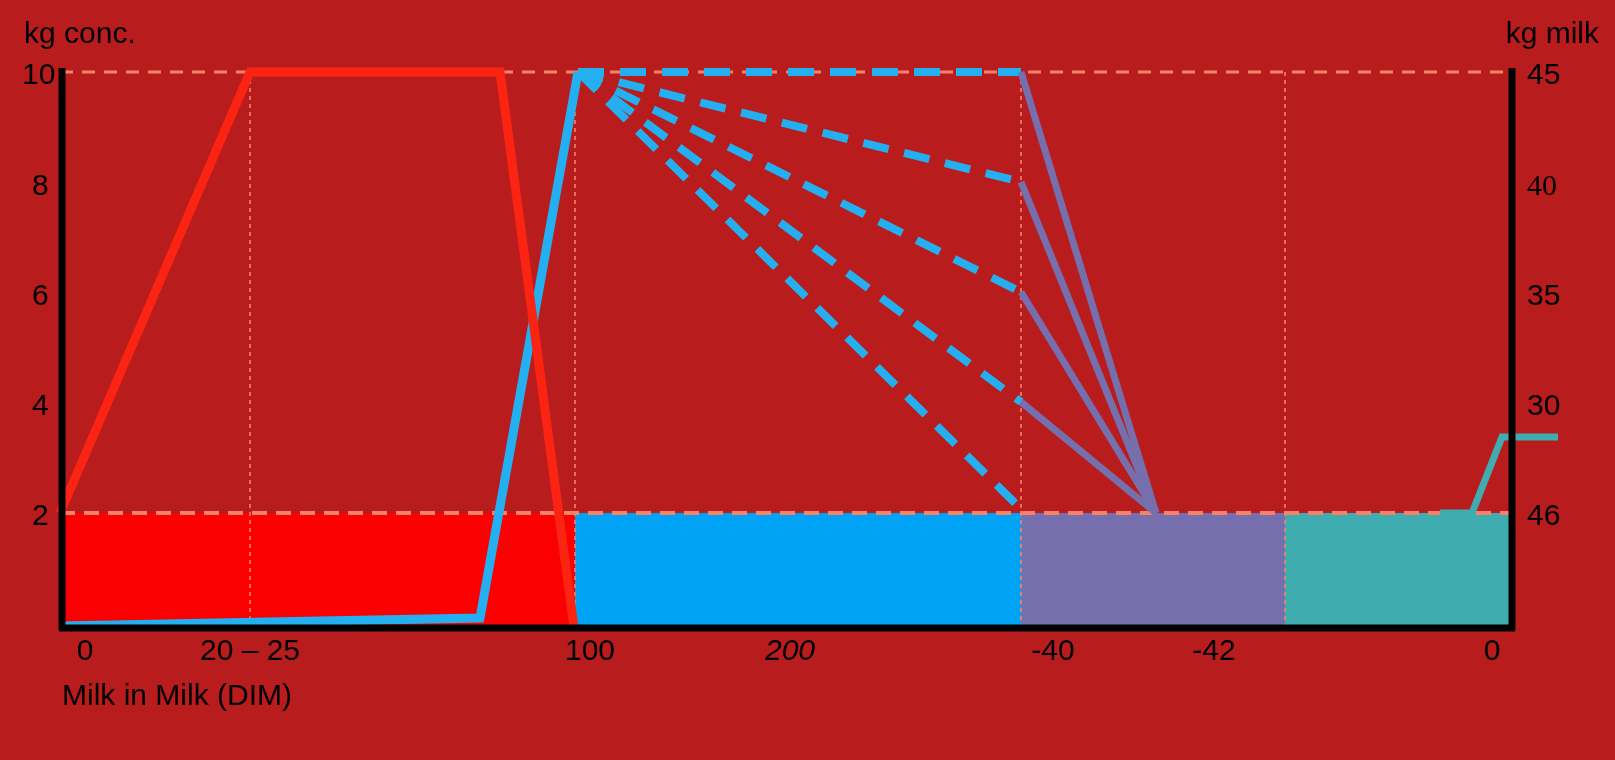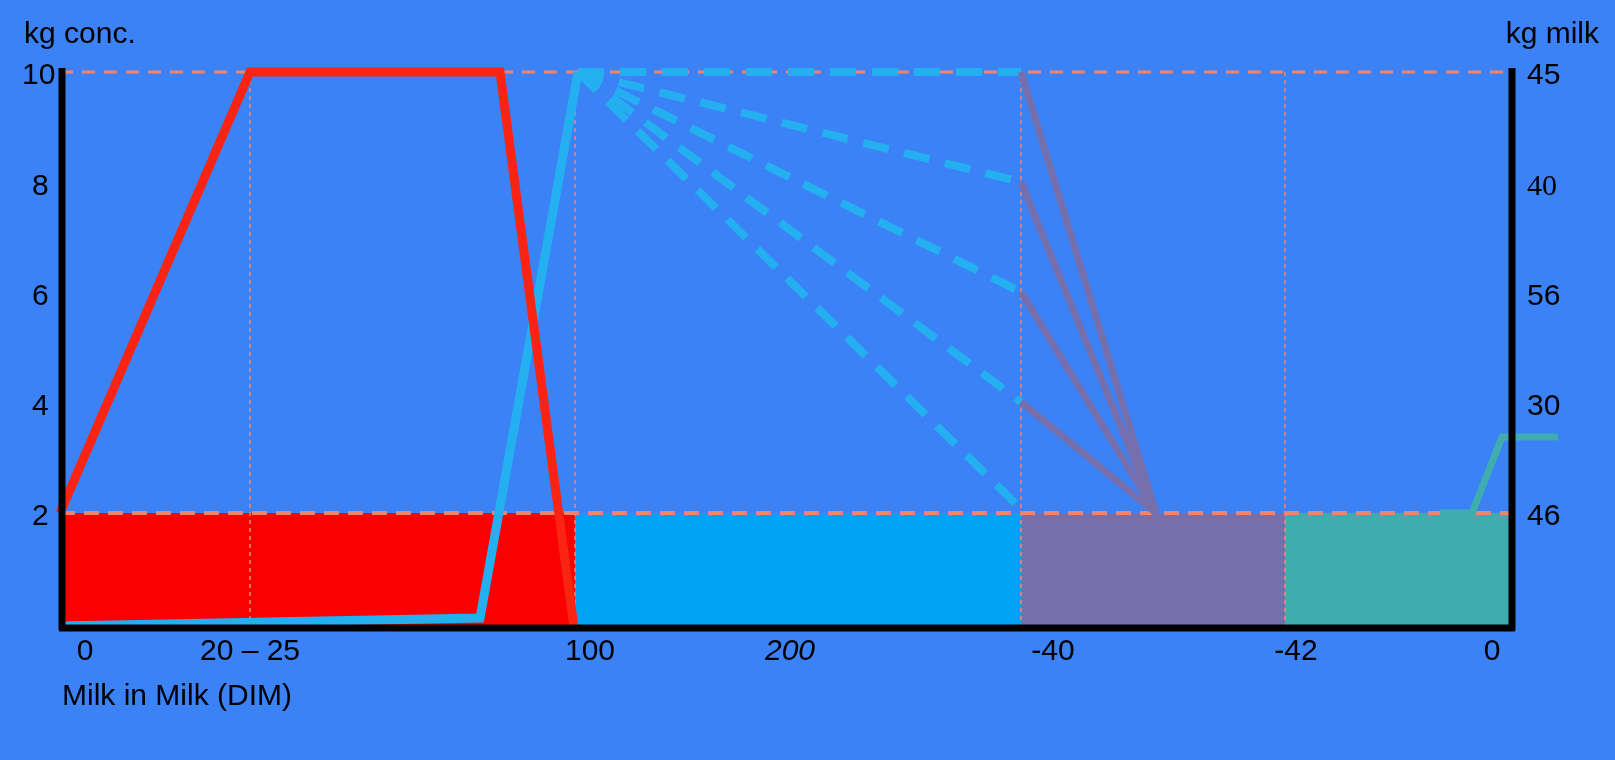--- a/index.html
+++ b/index.html
@@ -1,17 +1,17 @@
 <!DOCTYPE html>
 <html><head>
 <meta charset="utf-8">
 <style>
   html,body{margin:0;padding:0;background:#ffffff;}
   body{width:1615px;height:760px;font-family:"Liberation Sans",sans-serif;overflow:hidden;}
-  #root{position:relative;width:1615px;height:760px;background:#3b82f6;}
+  #root{position:relative;width:1615px;height:760px;background:#b91c1c;}
 
   .txt{position:absolute;white-space:nowrap;color:#000;}
   .axis-title{font-size:30px;}
   .axis-tick{font-size:30px;}
   .band-label{position:absolute;color:#ffffff;font-size:33px;white-space:nowrap;}
 
   #plot{position:absolute;left:0;top:0;width:1615px;height:760px;}
   svg{position:absolute;left:0;top:0;overflow:visible;}
 </style>
 </head>
@@ -23,30 +23,30 @@
   <div class="txt axis-title" style="right:16px; top:16px;margin-left:15px;">kg milk</div>
 
   <div class="txt axis-tick" style="left:22px; top:57px;">10</div>
   <div class="txt axis-tick" style="left:32px; top:168px;">8</div>
   <div class="txt axis-tick" style="left:32px; top:278px;">6</div>
   <div class="txt axis-tick" style="left:32px; top:388px;">4</div>
   <div class="txt axis-tick" style="left:32px; top:498px;">2</div>
 
   <div class="txt axis-tick" style="left:1527px; top:57px;">45</div>
   <div class="txt axis-tick" style="left:1527px; top:168px;font-family:Liberation Serif, serif;">40</div>
-  <div class="txt axis-tick" style="left:1527px; top:278px;">56</div>
+  <div class="txt axis-tick" style="left:1527px; top:278px;">35</div>
   <div class="txt axis-tick" style="left:1527px; top:388px;">30</div>
   <div class="txt axis-tick" style="left:1527px; top:498px;">46</div>
 
   <div class="txt axis-tick" style="left:85px; top:633px; transform:translateX(-50%);">0</div>
   <div class="txt axis-tick" style="left:250px; top:633px; transform:translateX(-50%);">20 – 25</div>
   <div class="txt axis-tick" style="left:590px; top:633px; transform:translateX(-50%);">100</div>
   <div class="txt axis-tick" style="left:790px; top:633px; transform:translateX(-50%);font-style:italic;">200</div>
   <div class="txt axis-tick" style="left:1053px; top:633px; transform:translateX(-50%);">-40</div>
-  <div class="txt axis-tick" style="left:1296px; top:633px; transform:translateX(-50%);text-align:center;">-42</div>
+  <div class="txt axis-tick" style="left:1214px; top:633px; transform:translateX(-50%);text-align:center;">-42</div>
   <div class="txt axis-tick" style="left:1492px; top:633px; transform:translateX(-50%);">0</div>
 
   <div class="txt axis-title" style="left:62px; top:678px;">Milk in Milk (DIM)</div>
 
   <div class="band-label" style="left:318px; top:547px; transform:translate(-50%,-50%);">DIM</div>
   <div class="band-label" style="left:798px; top:547px; transform:translate(-50%,-50%);">7d yield</div>
   <div class="band-label" style="left:1152px; top:547px; transform:translate(-50%,-50%);">DTC</div>
   <div class="band-label" style="left:1392px; top:547px; transform:translate(-50%,-50%);">DTC</div>
 
   <svg id="plot" width="1615" height="760" viewBox="0 0 1615 760">

